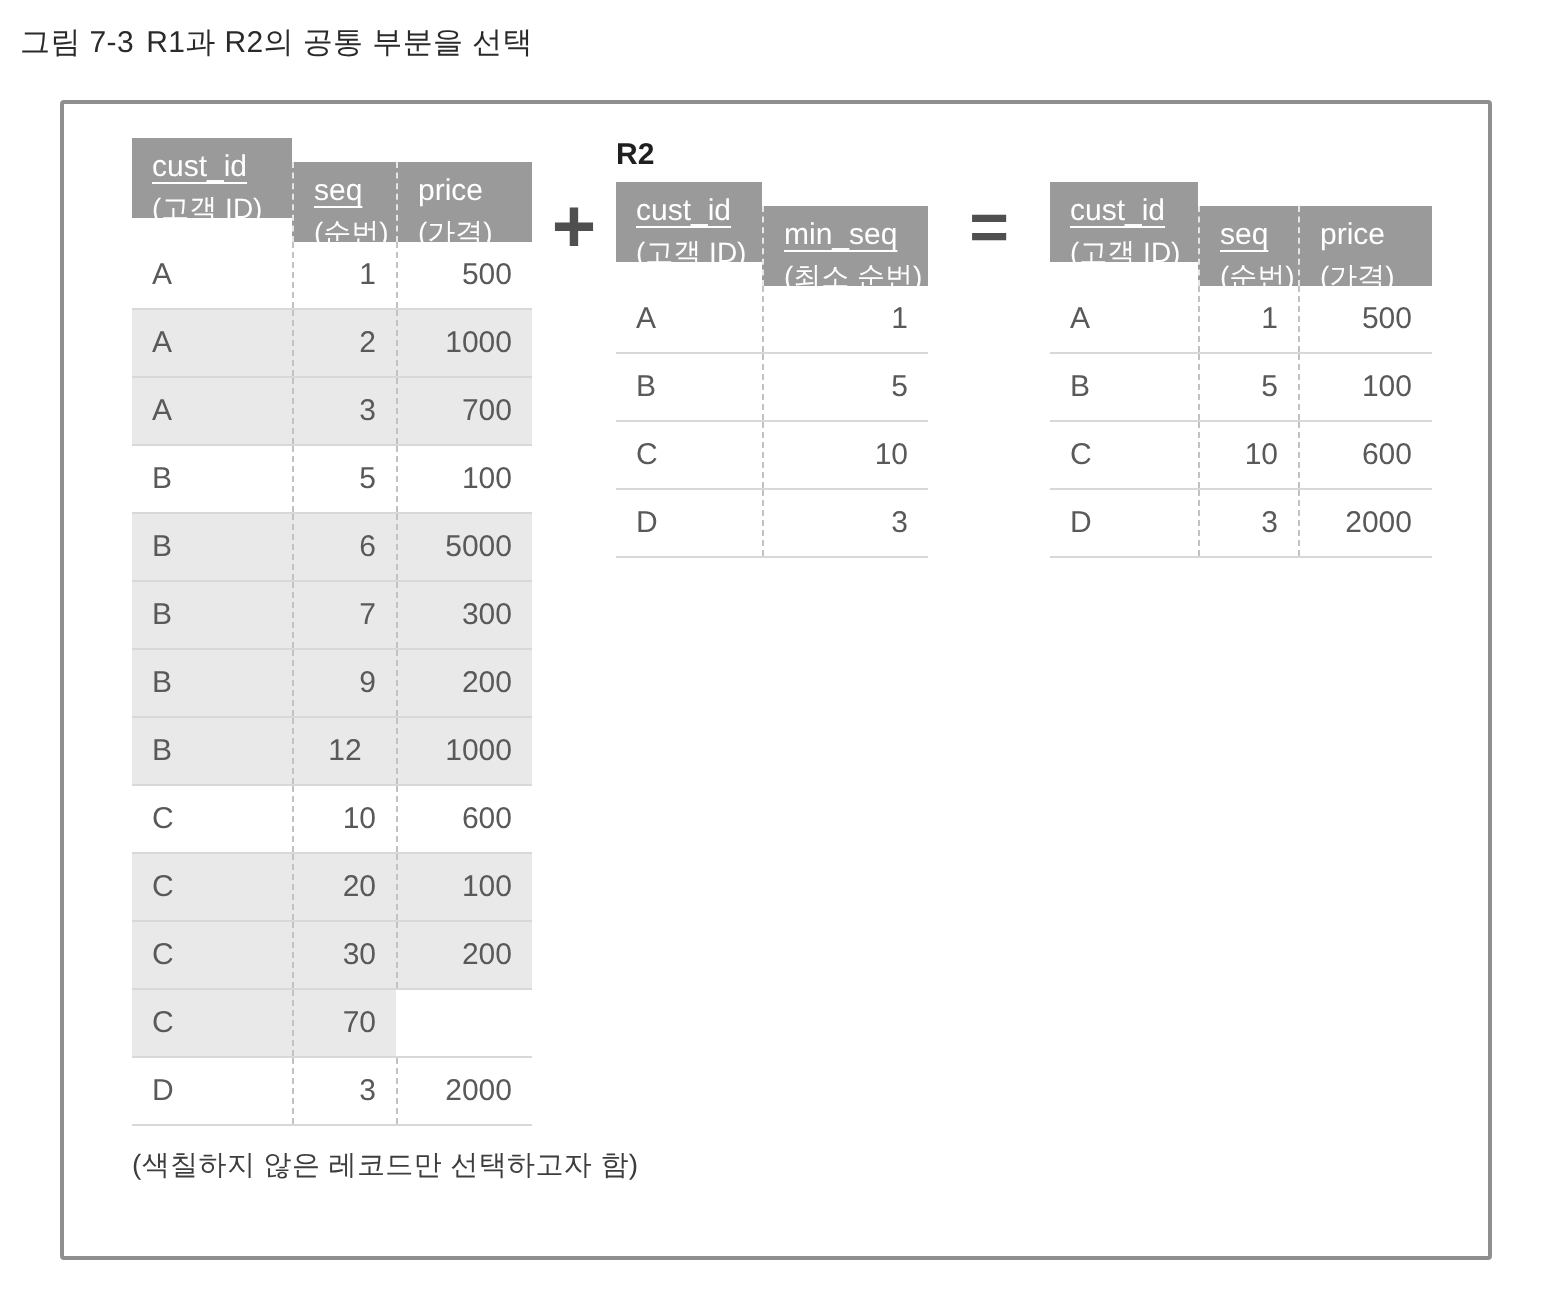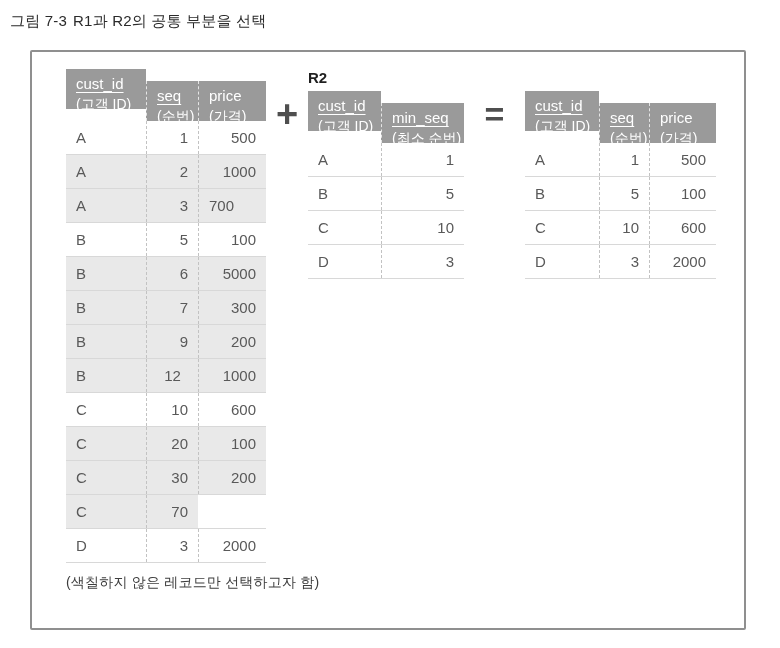--- a/index.html
+++ b/index.html
@@ -113,21 +113,21 @@
             <div class="tcell" style="width: 80px; text-align: left;">A</div>
             <div class="tcell csep" style="width: 52px; text-align: right;">1</div>
             <div class="tcell csep" style="width: 68px; text-align: right;">500</div>
           </div><div class="trow shaded">
             <div class="tcell" style="width: 80px; text-align: left;">A</div>
             <div class="tcell csep" style="width: 52px; text-align: right;">2</div>
             <div class="tcell csep" style="width: 68px; text-align: right;">1000</div>
           </div><div class="trow shaded">
             <div class="tcell" style="width: 80px; text-align: left;">A</div>
             <div class="tcell csep" style="width: 52px; text-align: right;">3</div>
-            <div class="tcell csep" style="width: 68px; ">700</div>
+            <div class="tcell csep" style="width: 68px; text-align: right;">700</div>
           </div><div class="trow">
             <div class="tcell" style="width: 80px; text-align: left;">B</div>
             <div class="tcell csep" style="width: 52px; text-align: right;">5</div>
             <div class="tcell csep" style="width: 68px; text-align: right;">100</div>
           </div><div class="trow shaded">
             <div class="tcell" style="width: 80px; text-align: left;">B</div>
             <div class="tcell csep" style="width: 52px; text-align: right;">6</div>
             <div class="tcell csep" style="width: 68px; text-align: right;">5000</div>
           </div><div class="trow shaded">
             <div class="tcell" style="width: 80px; text-align: left;">B</div>

